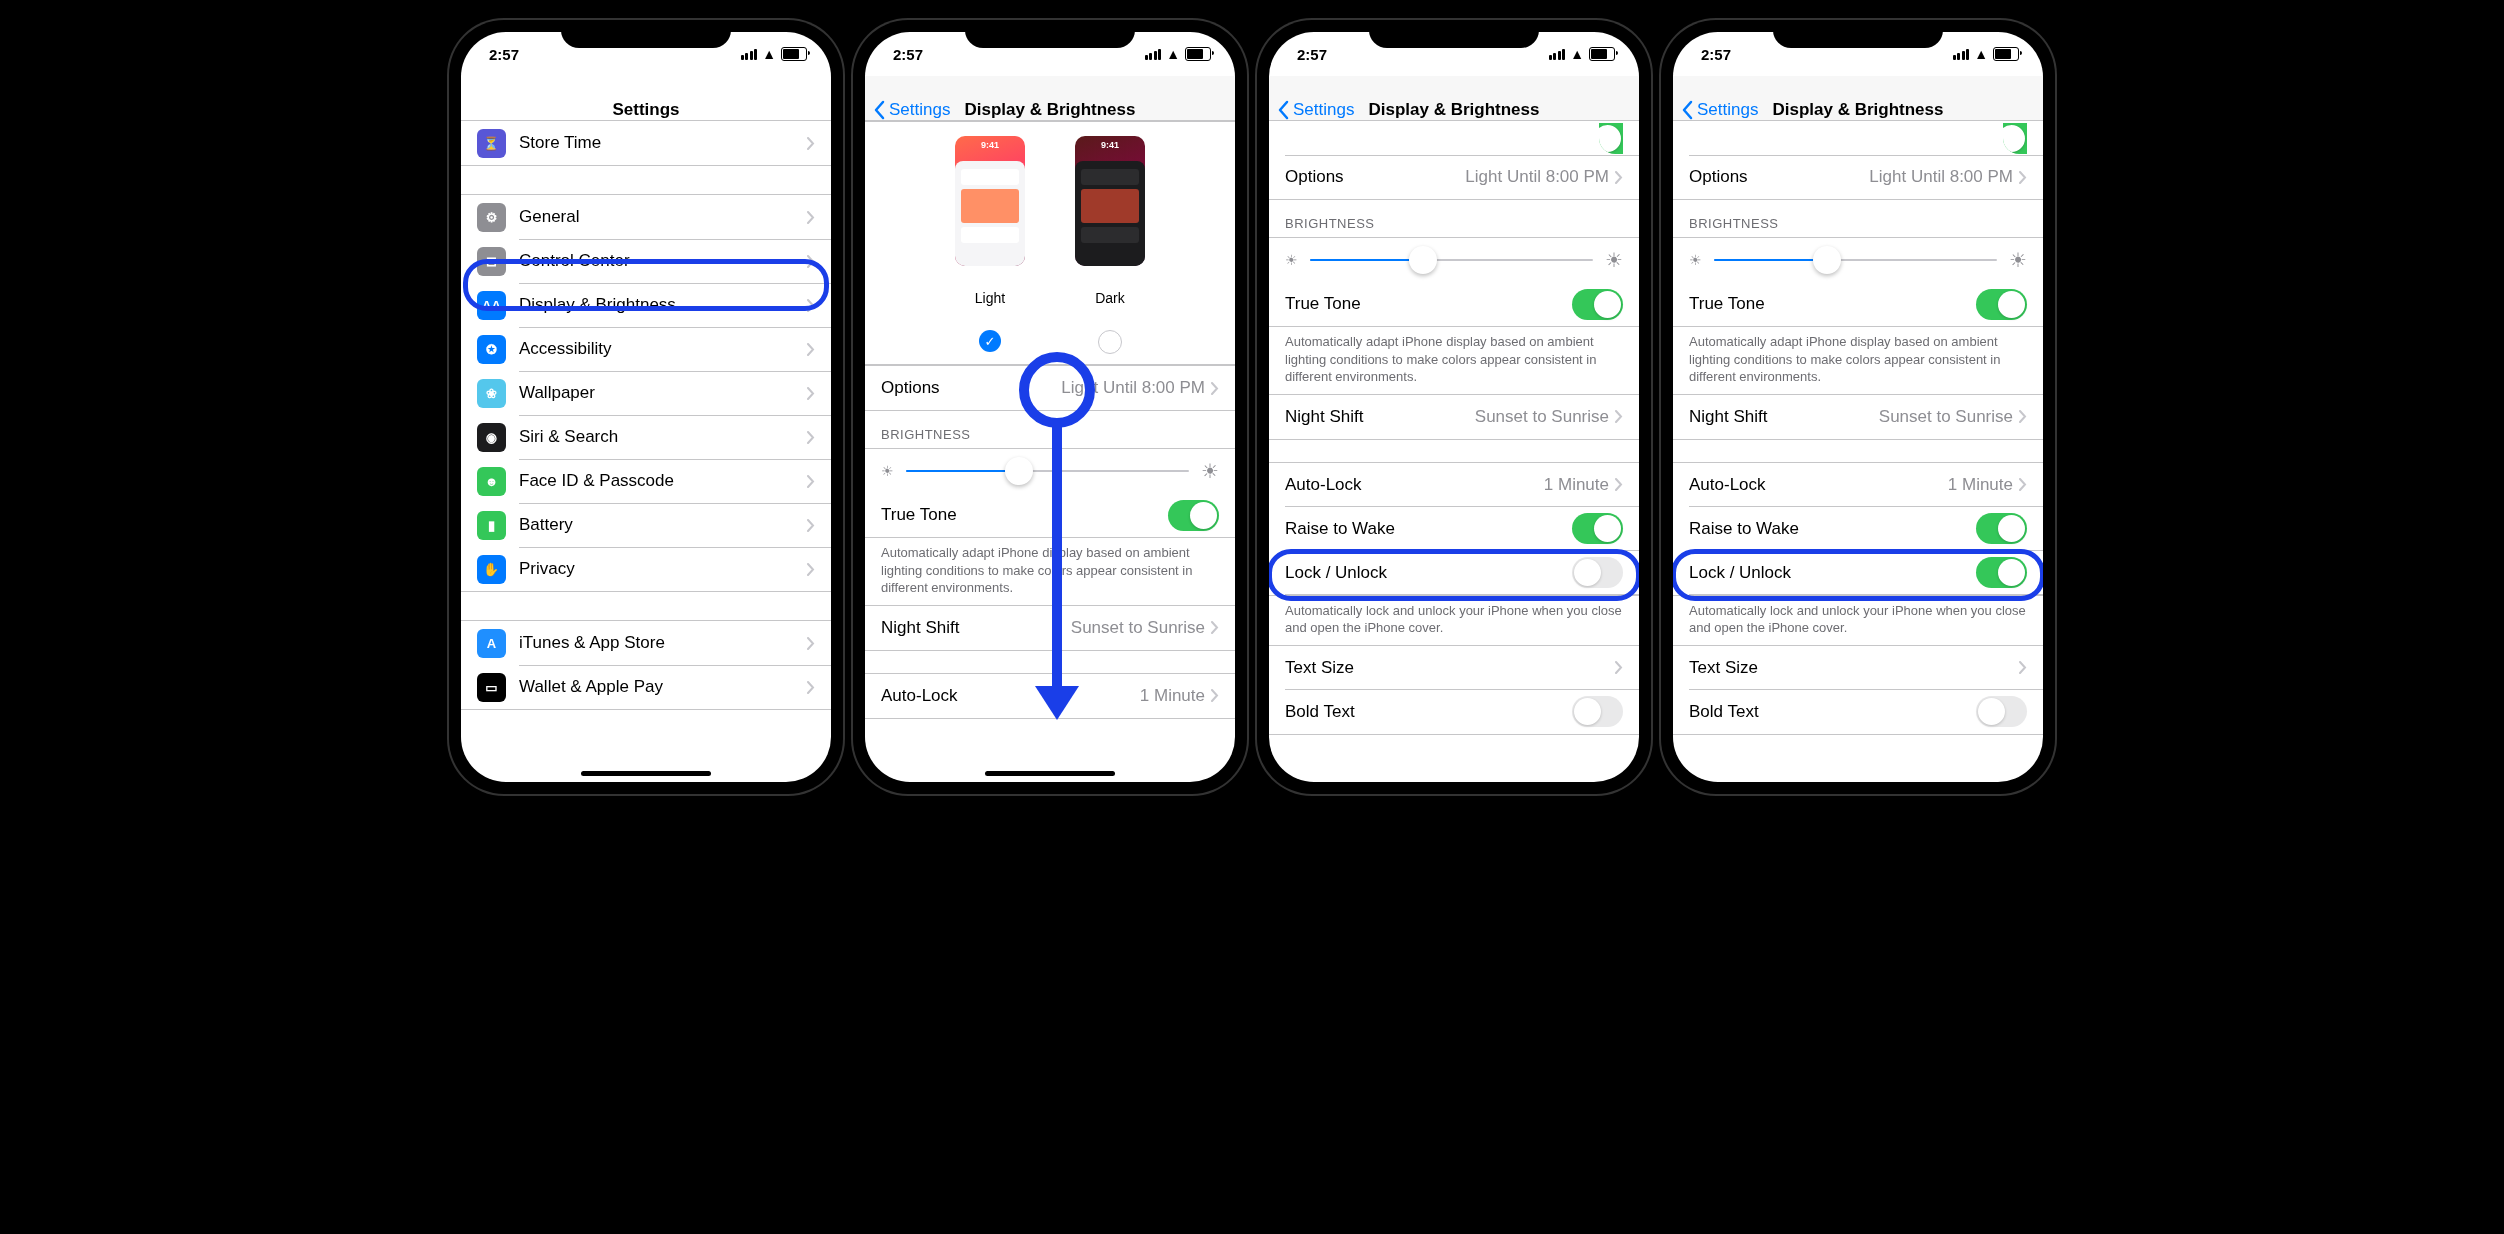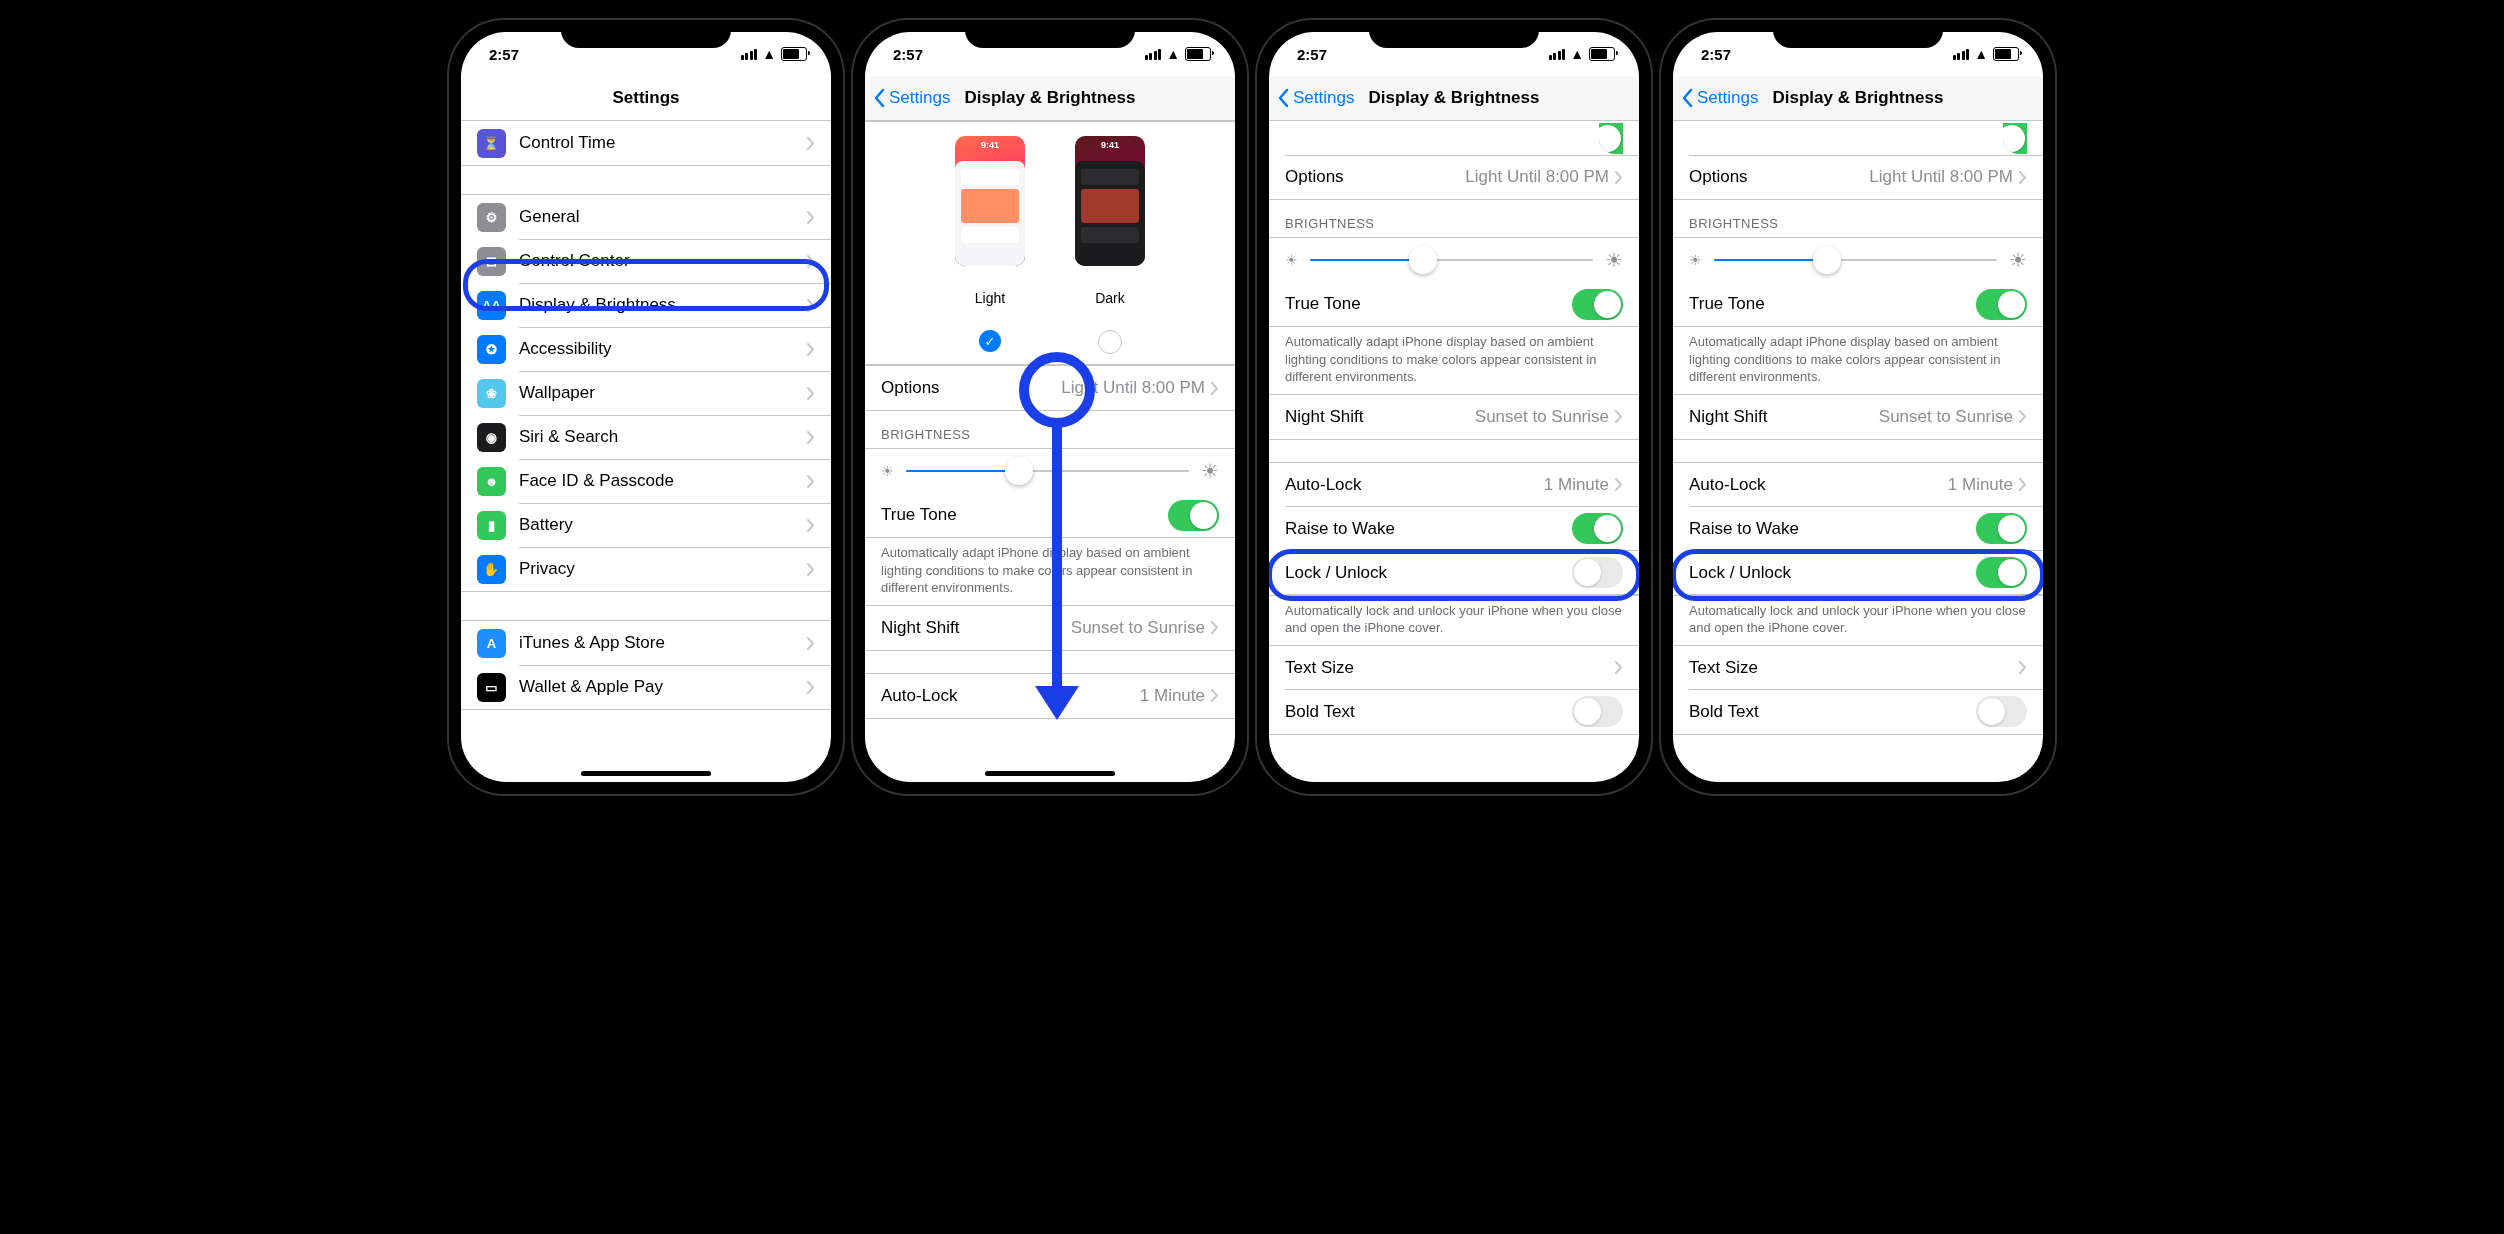--- a/index.html
+++ b/index.html
@@ -61,21 +61,21 @@
   .signal span:nth-child(1){height:5px}.signal span:nth-child(2){height:7px}
   .signal span:nth-child(3){height:9px}.signal span:nth-child(4){height:11px}
   .wifi-icon { font-size: 14px; }
   .battery { width: 24px; height: 12px; border: 1.5px solid #000; border-radius: 3px; position: relative; }
   .battery::after { content:''; position:absolute; right:-4px; top:3px; width:2px; height:4px; background:#000; border-radius:0 2px 2px 0;}
   .battery-fill{ position:absolute; left:1px; top:1px; bottom:1px; width:68%; background:#000; border-radius:1px;}
   
   .nav-bar {
     height: 44px;
     display: flex;
-    align-items: center;
+    align-items: flex-end;
     justify-content: center;
     position: relative;
     background: #f7f7f7;
     border-bottom: 0.5px solid #c6c6c8;
     flex-shrink:0;
   }
   .nav-bar.plain { background: transparent; border-bottom: none; }
   .nav-title { font-size: 17px; font-weight: 600; color:#000; }
   .nav-back {
     position: absolute; left: 8px; display: flex; align-items: center;
@@ -188,21 +188,21 @@
     </div>
     <div class="nav-bar plain">
       <span class="nav-title">Settings</span>
     </div>
     <div class="content" id="settings-content" style="position:relative;">
 
       <div class="highlight-ring" style="left:2px; right:2px; top:139px; height:42px;"></div>
     <div class="group">
             <div class="row icon-row">
               <div class="row-icon" style="background: rgb(88, 86, 214); font-size: 13px;">⏳</div>
-              <span class="row-label">Control Time</span>
+              <span class="row-label">Store Time</span>
               <span class="chevron">
                 <svg viewBox="0 0 8 13">
                   <path d="M1 1l5 5.5L1 12" stroke="#c7c7cc" stroke-width="2" fill="none" stroke-linecap="round"></path>
                 </svg>
               </span>
             </div>
           </div>
           <div style="height: 28px;"></div>
           <div class="group">
             <div class="row icon-row">

